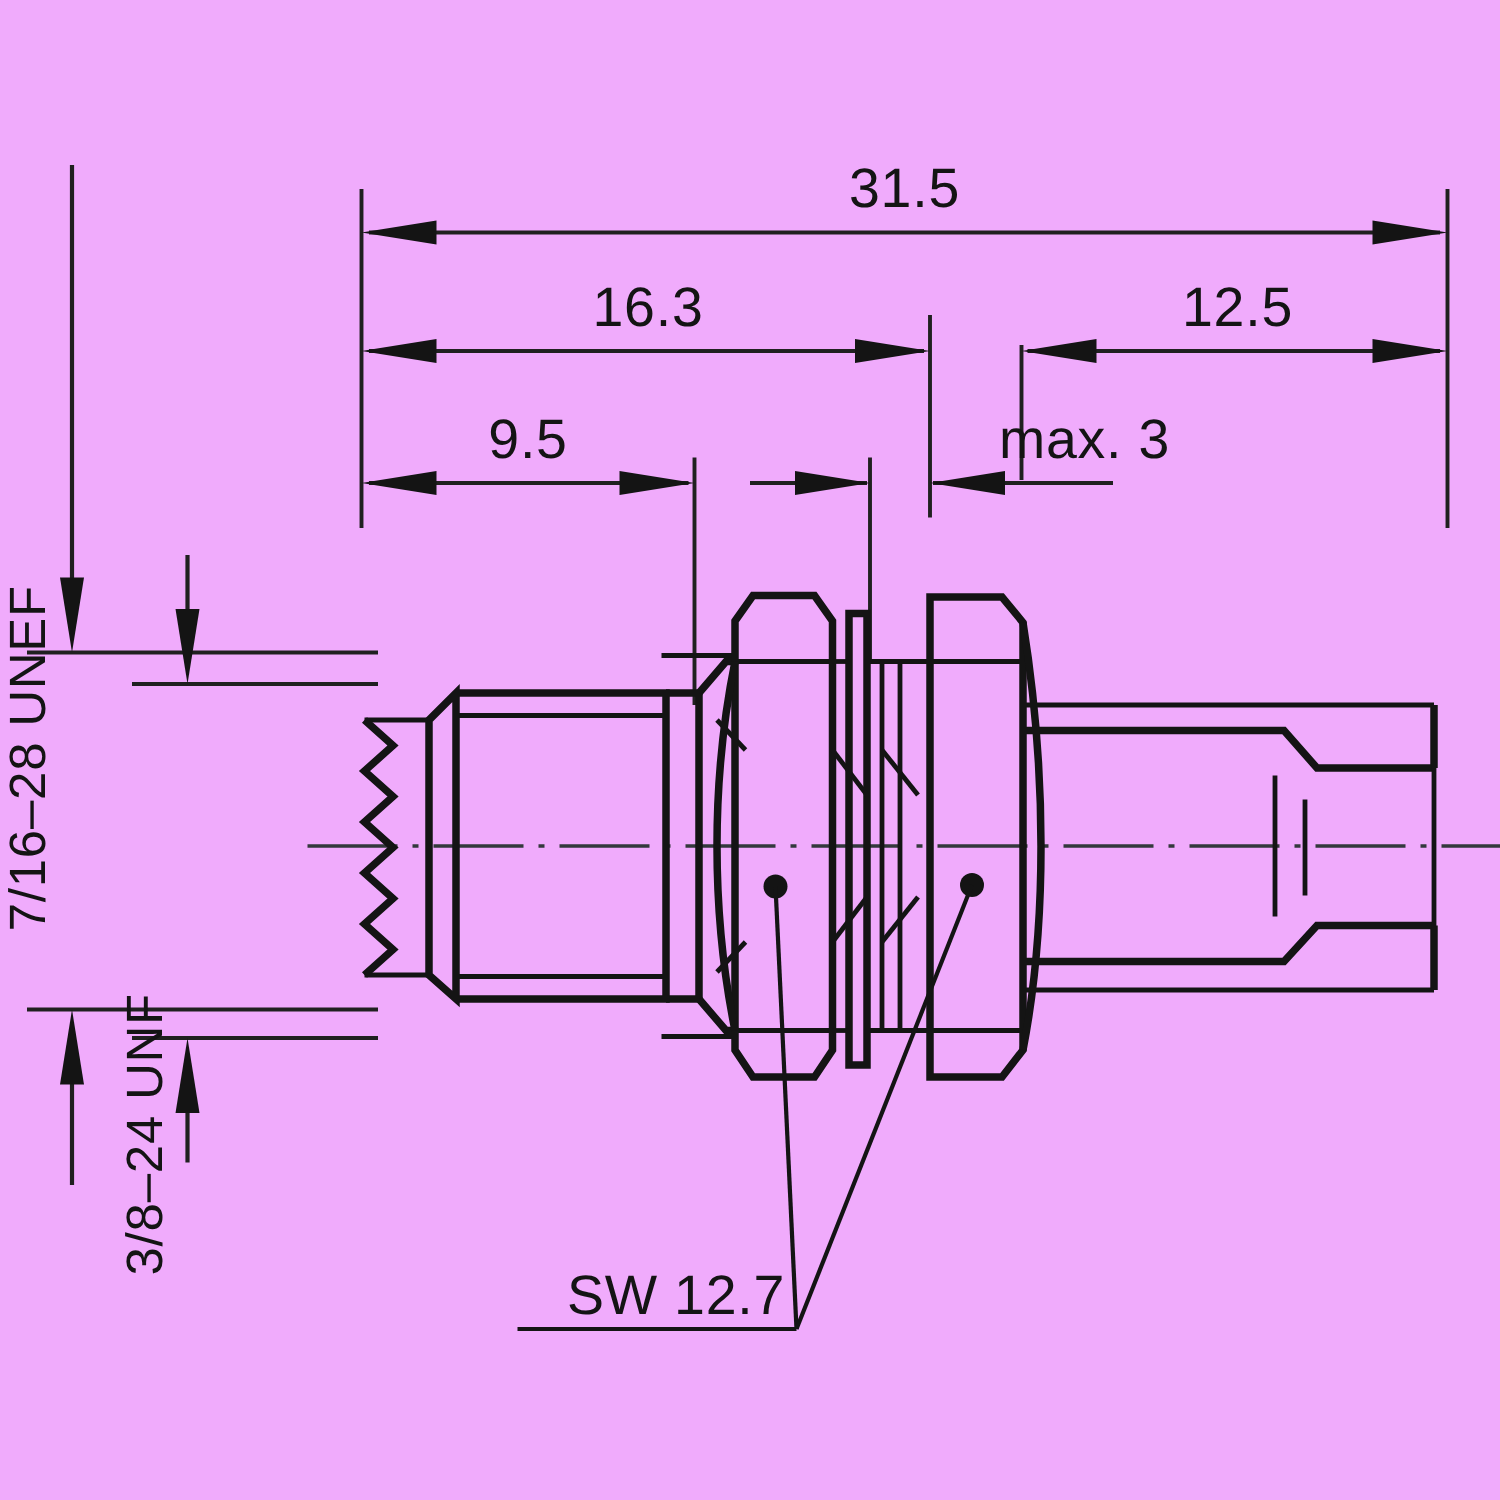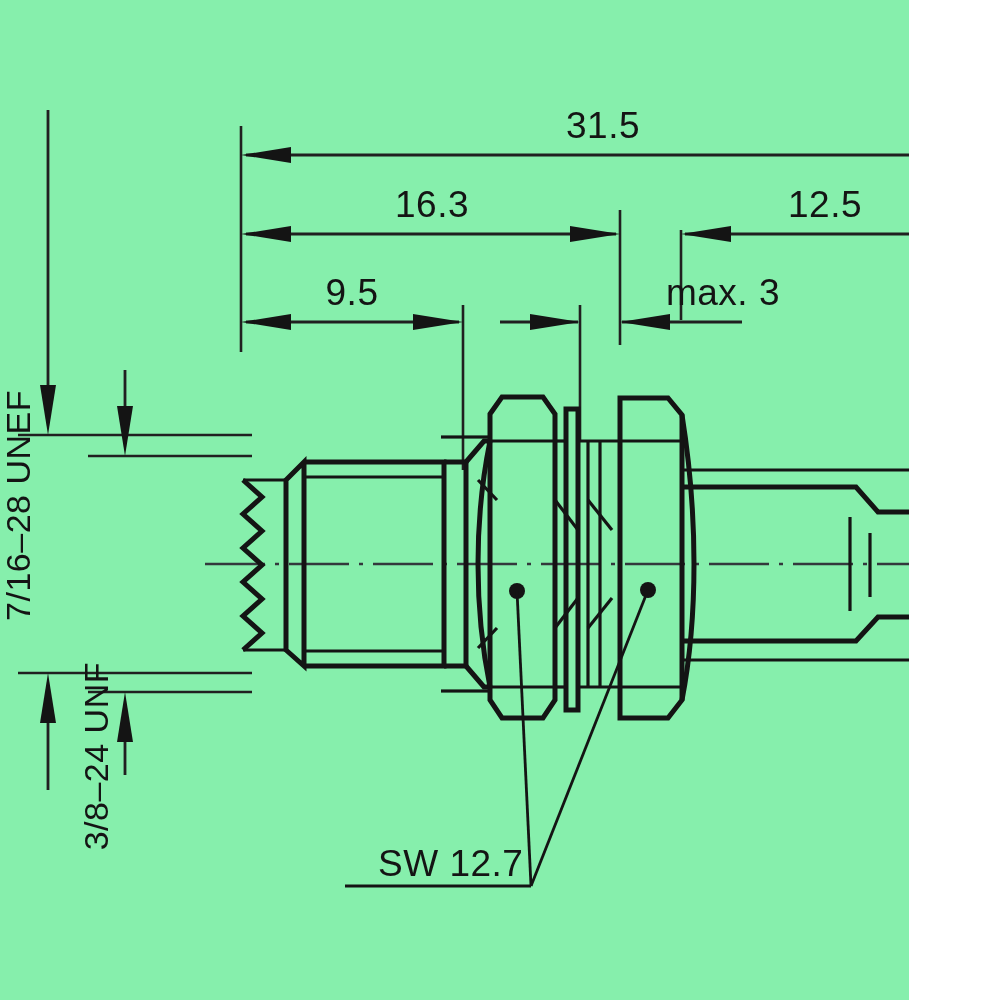--- a/index.html
+++ b/index.html
@@ -2,23 +2,23 @@
 <html><head>
 <meta charset="utf-8">
 <style>
   html, body {
     margin: 0;
     padding: 0;
     background: #ffffff;
   }
   #sheet {
     position: relative;
-    width: 909px;
+    width: 1000px;
     height: 1000px;
-    background: #86efac;
+    background: #f0abfc;
     font-family: "Liberation Sans", sans-serif;
     overflow: hidden;
   }
   #drawing {
     position: absolute;
     inset: 0;
     width: 1000px;
     height: 1000px;
   }
   .dim-text {

